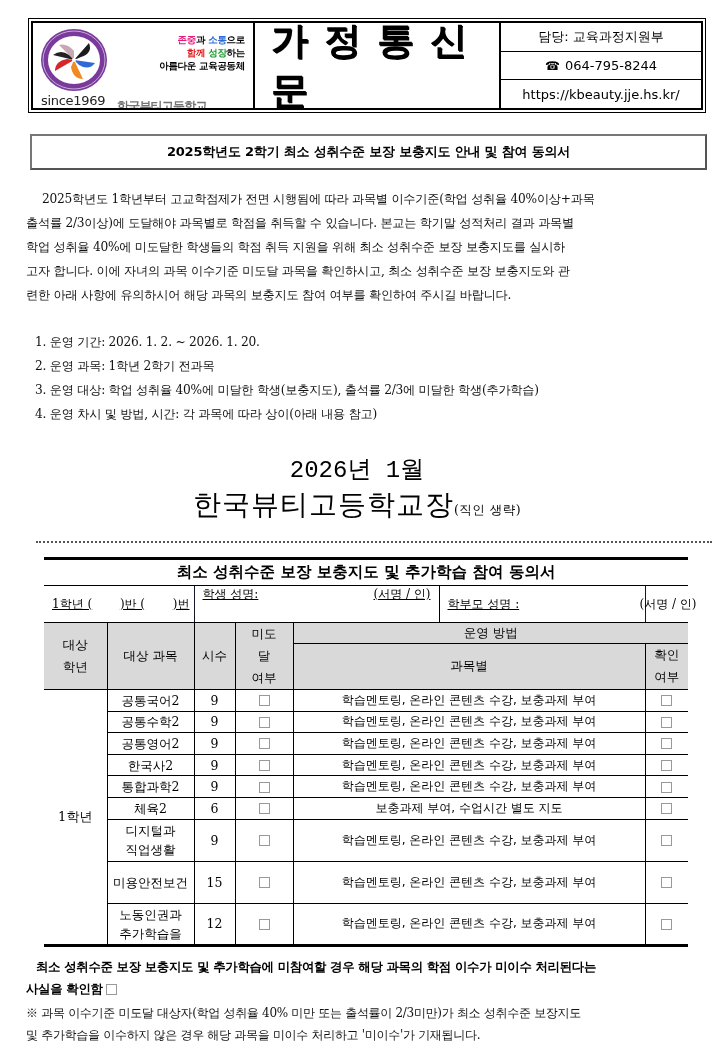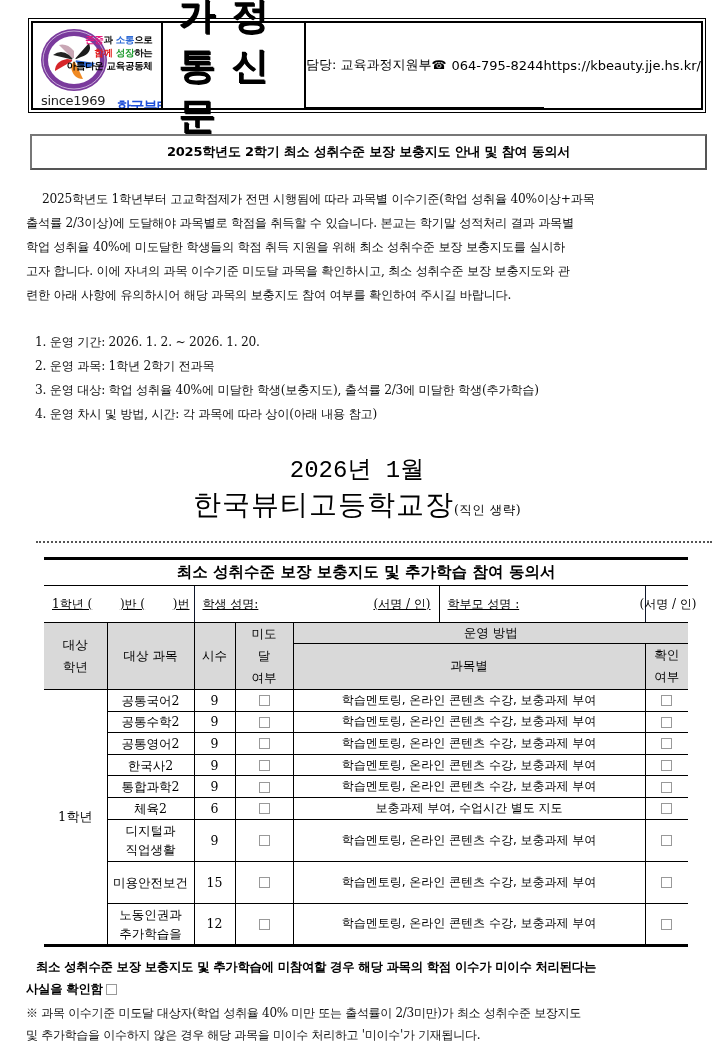--- a/index.html
+++ b/index.html
@@ -26,32 +26,32 @@
   }
   .slogan {
     position: absolute; right: 8px; top: 10px; text-align: right;
     font-size: 9.5px; font-weight: bold; line-height: 13px; letter-spacing: -0.3px;
   }
   .slogan .l1 .a { color: #e6197d; }
   .slogan .l1 .b { color: #2f6bd6; }
   .slogan .l2 .a { color: #e21c1c; }
   .slogan .l2 .b { color: #1d9b2e; }
   .school-name {
-    position: absolute; left: 84px; top: 75px; font-size: 14px; font-weight: bold;
-    color: #1d4ed8; letter-spacing: -0.8px; white-space: nowrap;
+    position: absolute; left: 84px; top: 75px; font-size: 12px; font-weight: bold;
+    color: #737373; letter-spacing: -0.8px; white-space: nowrap;
   }
   .title-cell {
     width: 246px; border-right: 2px solid #000; display: flex;
     align-items: center; justify-content: center;
   }
   .main-title {
     font-size: 37px; font-weight: bold; letter-spacing: 16px; margin-left: 16px;
     font-family: Liberation Mono, monospace; text-shadow: 1px 1px 0 #000;
   }
-  .info-cell { flex: 1; display: flex; flex-direction: row; }
+  .info-cell { flex: 1; display: flex; flex-direction: column; }
   .info-row {
     flex: 1; display: flex; align-items: center; justify-content: center;
     font-size: 13px; border-bottom: 1px solid #000; white-space: nowrap;
   }
   .info-row:last-child { border-bottom: none; }
   .info-row .phone-icon { font-weight: bold; margin-right: 5px; font-size: 12px; }
 
   
   .subject {
     position: absolute; left: 30px; top: 134px; width: 677px; height: 36px;
@@ -218,21 +218,21 @@
   <tr class="sign-row">
     <td colspan="2" class="sep">
       <div class="sign-cell" style="padding:0 4px 0 8px;">
         <span>1학년 (</span>
         <span>)반 (</span>
         <span>)번</span>
       </div>
     </td>
     <td colspan="3" class="sep" style="padding:0;">
       <div style="display:flex;">
-        <div class="sign-cell" style="width:245px;border-right:1px solid #000;height:36px;align-items:center;">
+        <div class="sign-cell" style="width:245px;border-right:1px solid #000;height:36px;align-items:flex-start;">
           <span>학생 성명:</span>
           <span>(서명 / 인)</span>
         </div>
         <div class="sign-cell" style="flex:1;align-items:center;padding-right:0;">
           <span>학부모 성명 :</span>
         </div>
       </div>
     </td>
     <td style="text-align:right;padding-right:0;white-space:nowrap;overflow:visible;">
       <span style="position:relative;left:-6px;">(서명 / 인)</span>

